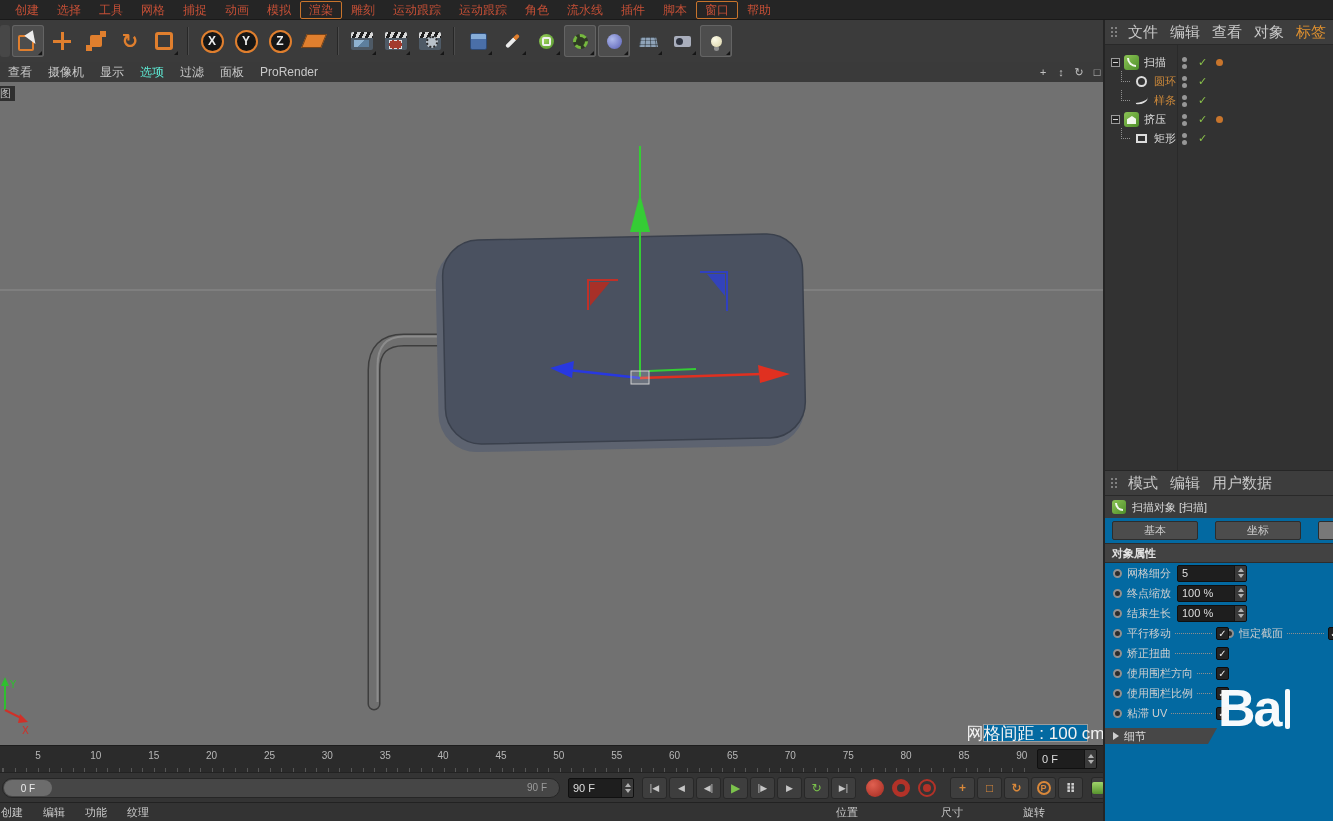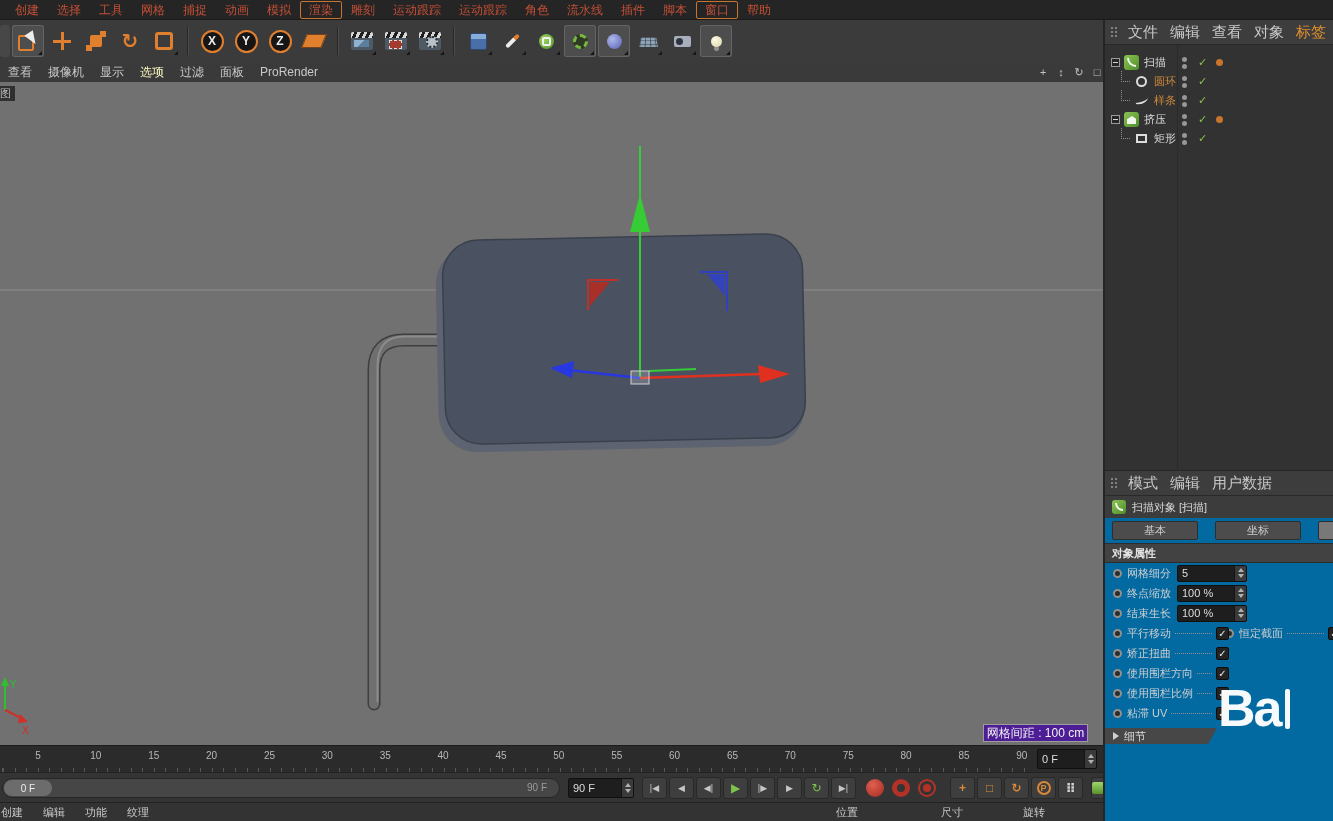--- a/index.html
+++ b/index.html
@@ -45,30 +45,30 @@
   .i-field{width:15px;height:15px;border-radius:50%;background:radial-gradient(circle at 35% 35%,#aeb9ea,#585eb5);}
   .i-floor{width:17px;height:13px;background:#8fa3b8;background-image:linear-gradient(90deg,rgba(0,0,0,.4) 1px,transparent 1px),linear-gradient(rgba(0,0,0,.4) 1px,transparent 1px);background-size:5px 5px;transform:perspective(40px) rotateX(42deg);}
   .i-cam{width:17px;height:11px;background:#a9aebc;border-radius:2px;position:relative;}
   .i-cam::after{content:"";position:absolute;left:2px;top:2px;width:7px;height:7px;border-radius:50%;background:#2e3340;}
   .i-light{width:11px;height:11px;border-radius:50%;background:radial-gradient(circle at 35% 30%,#fdfbe8,#d9d2a8);box-shadow:0 7px 0 -3px #909090;}
 
   
   .vpmenu{position:absolute;left:0;top:62px;width:1103px;height:20px;background:#3a3a3a;border-bottom:1px solid #2c2c2c;
           display:flex;align-items:center;font-size:12px;}
   .vitem{padding:2px 8px;color:#c9c9c9;white-space:nowrap;}
-  .vitem.active{color:#fef9c3;font-family:Liberation Mono, monospace;}
+  .vitem.active{color:#5eead4;font-family:Liberation Mono, monospace;}
   .vpnav{position:absolute;left:1036px;top:0;height:20px;display:flex;align-items:center;gap:4px;}
   .nav-ic{width:14px;height:16px;display:flex;align-items:center;justify-content:center;color:#c2c2c2;font-size:11px;}
 
   
   .viewport{position:absolute;left:0;top:82px;width:1103px;height:663px;background:#717171;overflow:hidden;}
   .corner-tab{position:absolute;left:0;top:4px;width:15px;height:15px;background:#2f2f2f;overflow:hidden;font-size:11px;color:#bdbdbd;line-height:15px;}
   .corner-tab span{display:inline-block;margin-left:-11px;white-space:nowrap;}
-  .gridlabel{position:absolute;left:983px;top:642px;width:103px;height:16px;background:#4c1d95;border:1px solid #9d9d9d;
-             font-size:12px;color:#f2f2f2;display:flex;align-items:center;justify-content:center;white-space:nowrap;}
+  .gridlabel{position:absolute;left:983px;top:642px;width:103px;height:16px;background:#0369a1;border:1px solid #9d9d9d;
+             font-size:17px;color:#f2f2f2;display:flex;align-items:center;justify-content:center;white-space:nowrap;}
 
   
   .rpanel{position:absolute;left:1103px;top:20px;width:230px;height:801px;background:#383838;border-left:2px solid #252525;box-sizing:border-box;overflow:hidden;}
   .pmenu{height:24px;display:flex;align-items:center;background:#3d3d3d;border-bottom:1px solid #292929;font-size:15px;}
   .pmenu .pm{padding:2px 6px;white-space:nowrap;color:#c9c9c9;}
   .pmenu .pm.hl{color:#e0912f;}
   .grip{width:9px;height:12px;margin:0 3px 0 5px;flex:none;background-image:radial-gradient(#818181 1px,transparent 1.3px);background-size:4px 4px;}
 
   .tree{position:relative;height:426px;background:#323232;padding-top:8px;box-sizing:border-box;}
   .tree::before{content:"";position:absolute;left:72px;top:0;bottom:0;width:1px;background:#2a2a2a;}

